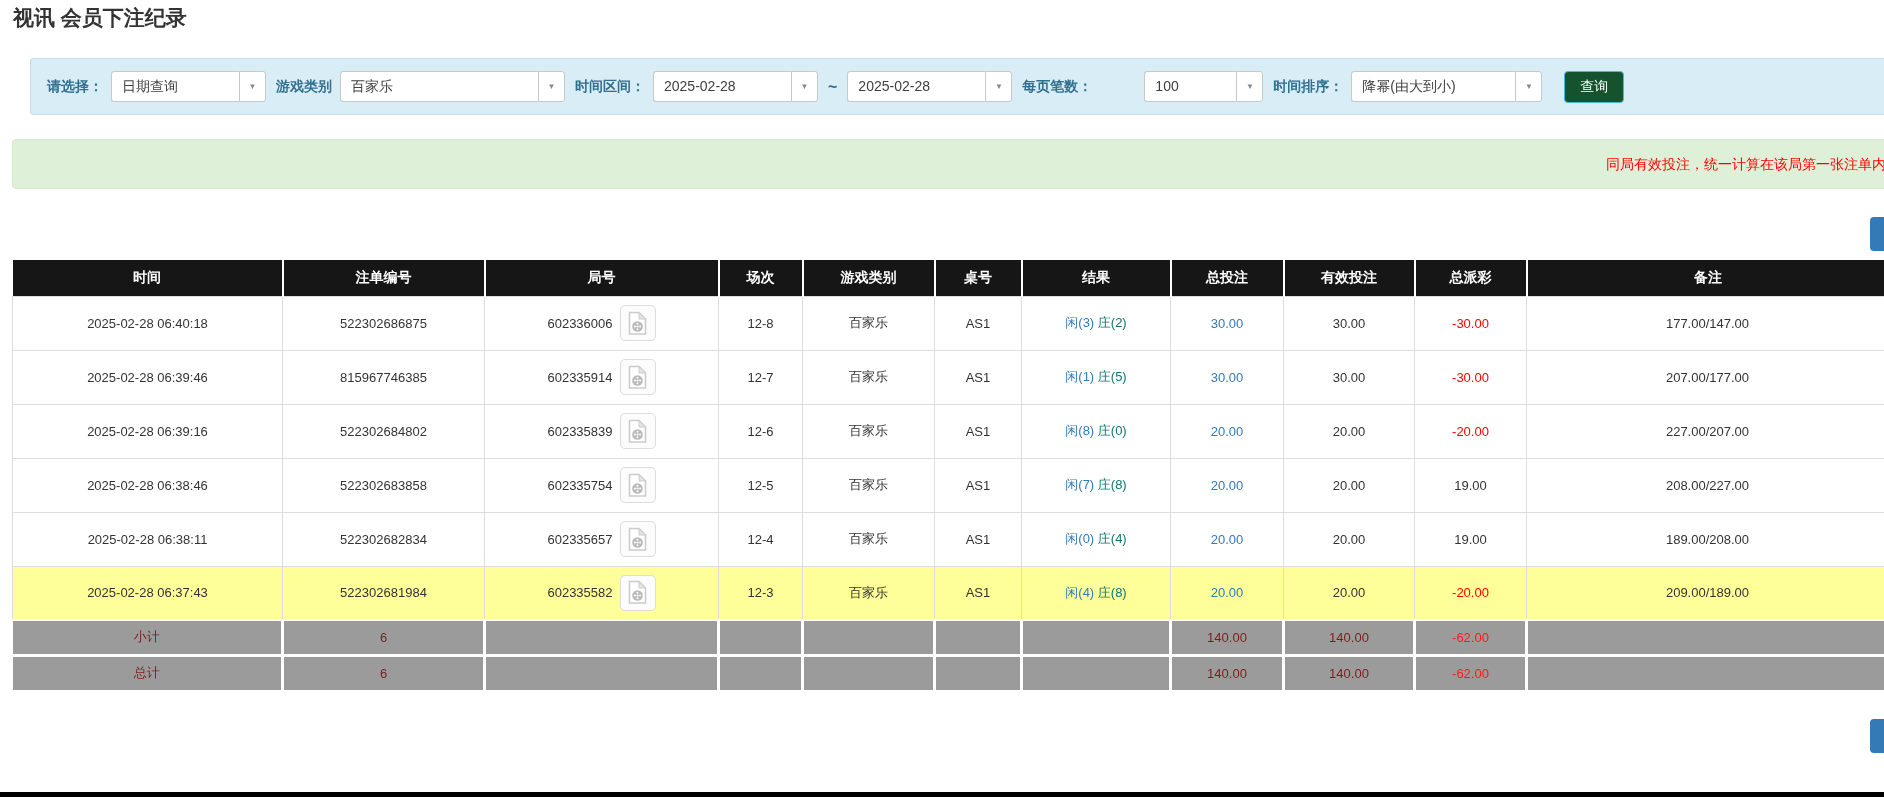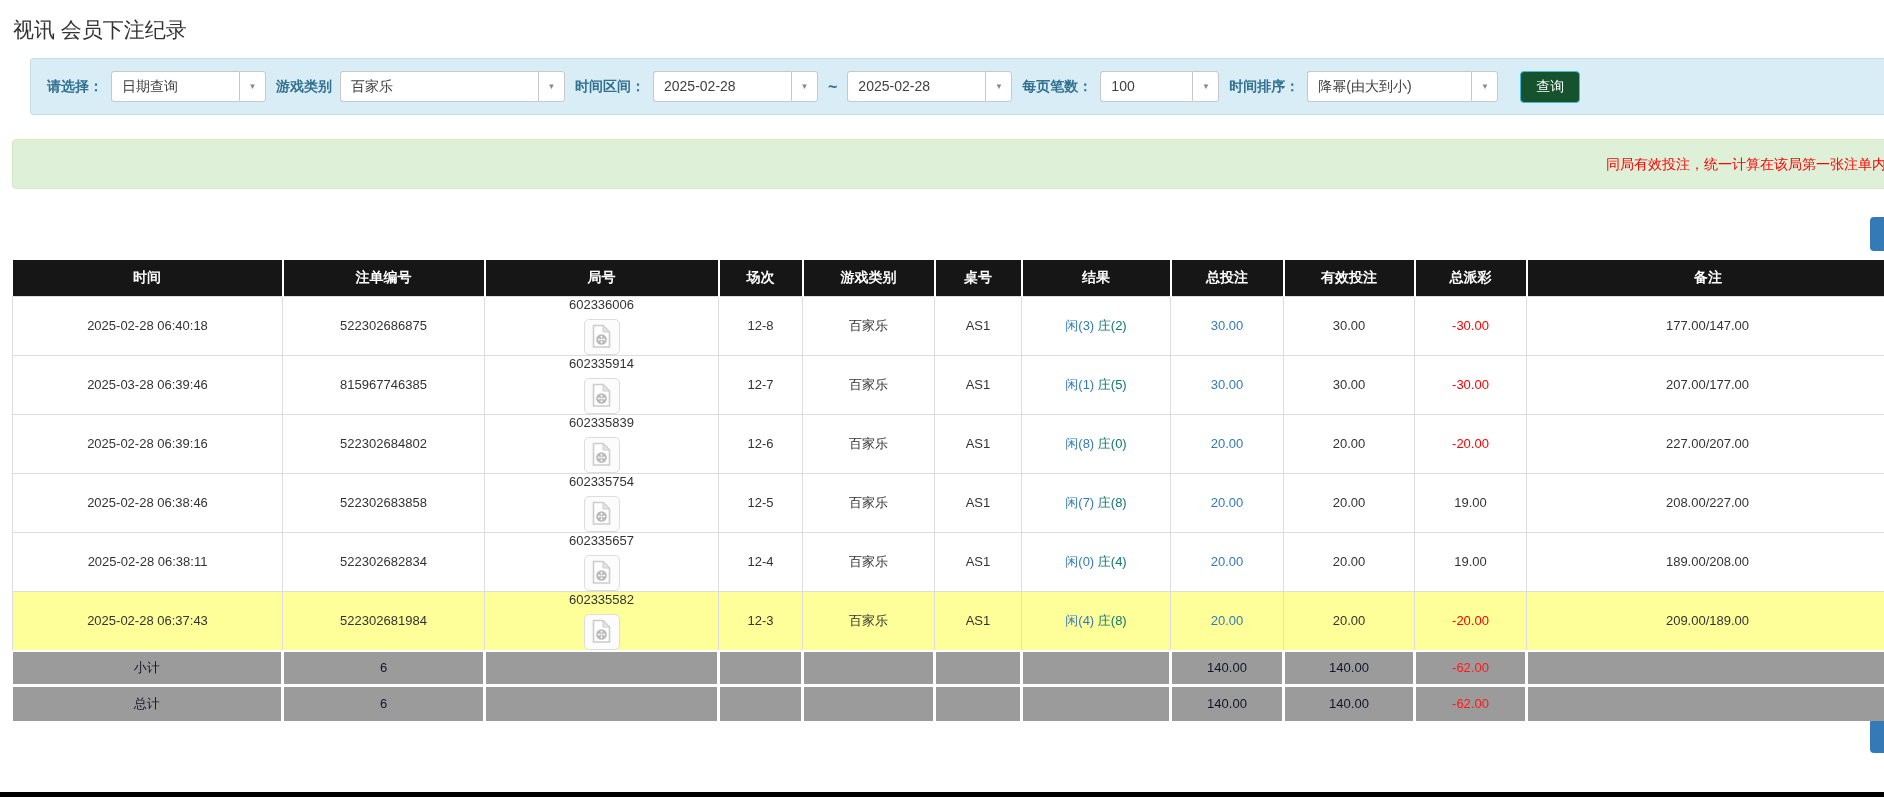--- a/index.html
+++ b/index.html
@@ -5,22 +5,22 @@
   * { box-sizing: border-box; margin: 0; padding: 0; }
   html, body { width: 1884px; height: 797px; }
   body {
     position: relative;
     overflow: hidden;
     background: #ffffff;
     font-family: "Liberation Sans", "DejaVu Sans", sans-serif;
   }
 
   .page-title {
-    position: absolute; left: 13px; top: 16px;
-    font-size: 21px; color: #333; font-weight: 400;
+    position: absolute; left: 13px; top: 4px;
+    font-size: 21px; color: #333; font-weight: 700;
   }
 
   
   .filter-bar {
     position: absolute; left: 30px; top: 58px;
     width: 1858px; height: 57px;
     background: #d9edf7; border: 1px solid #c5dbe9; border-radius: 3px;
     display: flex; align-items: center; padding: 0 16px;
     white-space: nowrap;
   }
@@ -32,21 +32,21 @@
     line-height: 29px; padding: 0 10px; overflow: hidden;
   }
   .sel-btn {
     width: 27px; background: #fff; border: 1px solid #c8c8c8;
     border-radius: 0 3px 3px 0; color: #8a8a8a; font-size: 8px;
     display: flex; align-items: center; justify-content: center; cursor: pointer;
   }
   .w-select { width: 128px; }
   .w-game   { width: 198px; }
   .w-date   { width: 138px; }
-  .w-pp     { width: 92px;  }
+  .w-pp     { width: 92px; margin-left: 44px;  }
   .w-sort   { width: 164px; }
   .tilde { color: #31708f; font-weight: bold; margin-right: 2px; }
   .search-btn {
     margin-left: 12px; height: 32px; padding: 0 15px;
     background: #14532d; border: 1px solid #46b8da; border-radius: 4px;
     color: #fff; font-size: 14px; cursor: pointer;
   }
 
   
   .alert-success {
@@ -79,32 +79,32 @@
   thead th {
     background: #161616; color: #fff; font-size: 14px; font-weight: bold;
     height: 36px; border-left: 2px solid #fff; text-align: center;
   }
   thead th:first-child { border-left: none; font-family: Liberation Serif, serif; }
   tbody td {
     background: #fff; border: 1px solid #ddd; height: 54px;
     text-align: center; font-size: 13px; color: #333;
   }
   tr.highlight td { background: #ffff99; }
-  .round-wrap { display: flex; align-items: center; justify-content: center; gap: 7px; flex-direction: column; }
+  .round-wrap { display: flex; align-items: center; justify-content: center; gap: 7px; }
   .video-btn {
     width: 36px; height: 36px; border: 1px solid #ddd; border-radius: 5px;
     background: #fcfcfc; display: inline-flex; align-items: center;
     justify-content: center; cursor: pointer;
   }
   .res-player { color: #337ab7; }
   .res-banker { color: #0f766e; }
   .bet-link { color: #337ab7; text-decoration: none; cursor: pointer; }
   tbody td.neg { color: #ff0000; }
   tfoot td {
-    background: #9b9b9b; color: #0f172a; font-size: 13px; height: 35px;
+    background: #9b9b9b; color: #7f1d1d; font-size: 13px; height: 35px;
     text-align: center; border-left: 3px solid #fff; border-top: 3px solid #fff;
   }
   tfoot td:first-child { border-left: none; }
   tfoot tr:first-child td { border-top: 2px solid #fff; }
   tfoot td.neg { color: #ff1a1a; }
 
   .bottom-bar {
     position: absolute; left: 0; top: 792px; width: 1884px; height: 5px;
     background: #000;
   }
@@ -213,21 +213,21 @@
         <td>12-8</td>
         <td>百家乐</td>
         <td>AS1</td>
         <td><span class="res-player">闲(3)</span> <span class="res-banker">庄(2)</span></td>
         <td><a class="bet-link">30.00</a></td>
         <td>30.00</td>
         <td class="neg">-30.00</td>
         <td>177.00/147.00</td>
       </tr>
       <tr>
-        <td>2025-03-28 06:39:46</td>
+        <td>2025-02-28 06:39:46</td>
         <td>815967746385</td>
         <td>
           <span class="round-wrap">
             <span>602335914</span>
             <span class="video-btn">
               <svg width="21" height="25" viewBox="0 0 21 25">
                 <path d="M2.5 1.5 h9.5 l6.5 6.5 v15 h-16 z" fill="#ffffff" stroke="#cccccc" stroke-width="1.6"></path>
                 <path d="M12 1.5 l6.5 6.5 h-6.5 z" fill="#e4e4e4" stroke="#cccccc" stroke-width="1"></path>
                 <circle cx="10.5" cy="15.5" r="5.3" fill="#b9b9b9"></circle>
                 <circle cx="10.5" cy="15.5" r="1.1" fill="#ffffff"></circle>

